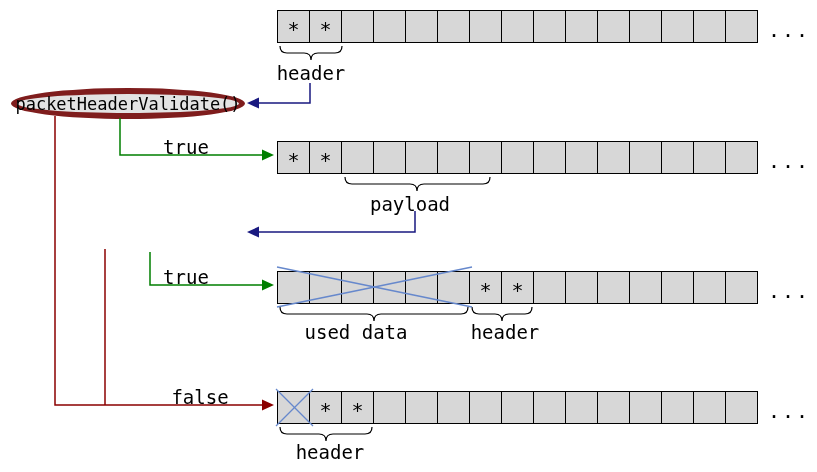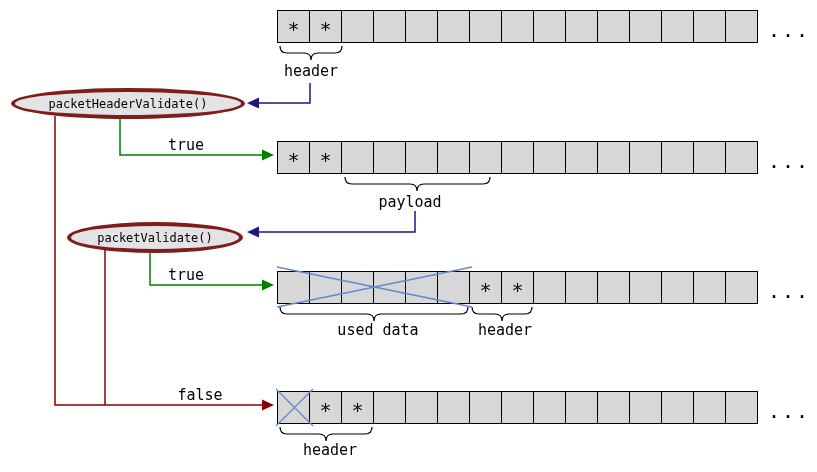--- a/index.html
+++ b/index.html
@@ -9,24 +9,24 @@
   html,body{margin:0;padding:0;background:#ffffff;}
   .canvas{position:relative;width:817px;height:472px;background:#ffffff;overflow:hidden;
           font-family:"DejaVu Sans Mono","Liberation Mono",monospace;color:#000;}
   .overlay{position:absolute;left:0;top:0;width:817px;height:472px;pointer-events:none;}
   .row{position:absolute;left:277px;display:flex;}
   .cell{box-sizing:border-box;width:33px;height:33px;margin-left:-1px;
         border:1px solid var(--cell-border);background:var(--cell-fill);
         display:flex;align-items:center;justify-content:center;
         font-size:20px;padding-top:4px;}
   .cell:first-child{margin-left:0;}
-  .node{position:absolute;box-sizing:border-box;border:4px solid #7f1d1d;border-radius:50%;
+  .node{position:absolute;box-sizing:border-box;border:6px solid #7f1d1d;border-radius:50%;
         background:var(--ellipse-fill);display:flex;align-items:center;justify-content:center;
-        font-size:12px;}
-  .lbl{position:absolute;transform:translateX(-50%);font-size:15px;white-space:nowrap;}
+        font-size:17px;}
+  .lbl{position:absolute;transform:translateX(-50%);font-size:19px;white-space:nowrap;}
   .dots{position:absolute;font-size:20px;letter-spacing:2px;}
   .brace{stroke:#000;fill:none;stroke-width:1.2;}
   .arrowline{fill:none;stroke-width:1.5;}
   .cross{stroke:var(--cross);stroke-width:1.3;}
 </style>
 </head>
 <body>
 
 <div class="canvas">
 
@@ -98,25 +98,24 @@
       <div class="cell"></div>
       <div class="cell"></div>
     </div>
 
   <div class="dots" style="left:768px;top:18px">...</div>
   <div class="dots" style="left:768px;top:149px">...</div>
   <div class="dots" style="left:768px;top:279px">...</div>
   <div class="dots" style="left:768px;top:399px">...</div>
 
   <div class="node" style="left:11px;top:88px;width:234px;height:31px">packetHeaderValidate()</div>
-  <div class="node" style="left:67px;top:222px;width:176px;height:31px">packetValidate()</div>
 
   <div class="lbl" style="left:311px;top:62px">header</div>
   <div class="lbl" style="left:410px;top:193px">payload</div>
-  <div class="lbl" style="left:378px;top:321px">used data</div>
+  <div class="lbl" style="left:356px;top:321px">used data</div>
   <div class="lbl" style="left:505px;top:321px">header</div>
   <div class="lbl" style="left:330px;top:441px">header</div>
 
   <div class="lbl" style="left:186px;top:136px">true</div>
   <div class="lbl" style="left:186px;top:266px">true</div>
   <div class="lbl" style="left:200px;top:386px">false</div>
 
   <svg class="overlay" viewBox="0 0 817 472">
 
     <path class="brace" d="M280,46 Q280,53 287,53 L304,53 Q311,53 311,60 Q311,53 318,53 L335,53 Q342,53 342,46"></path>

